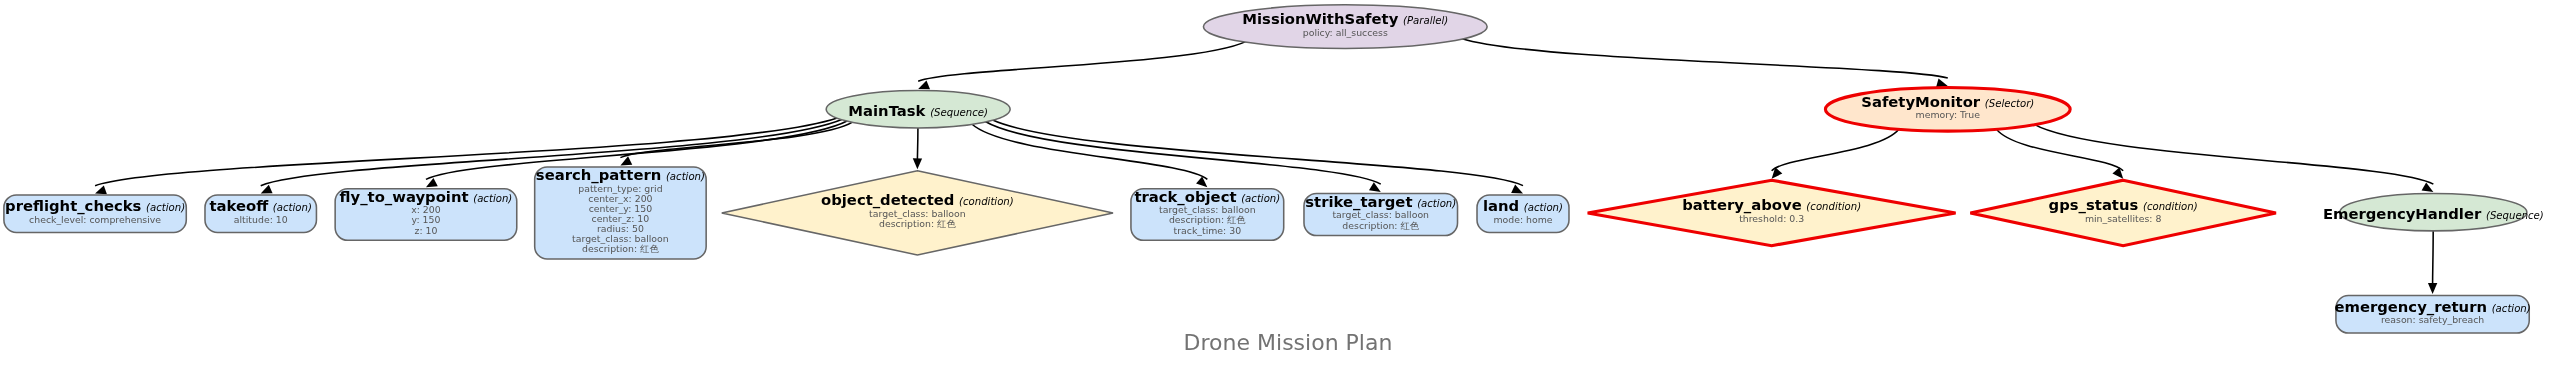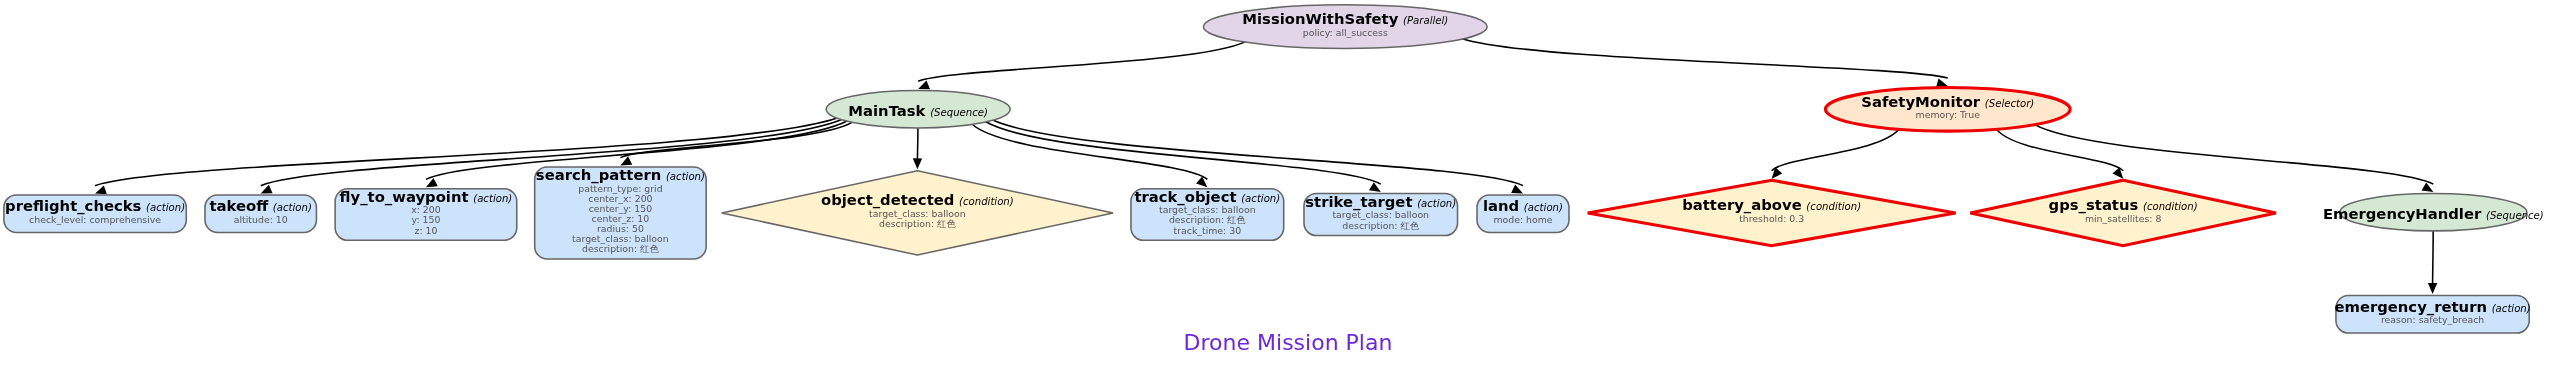--- a/index.html
+++ b/index.html
@@ -5,21 +5,21 @@
   html, body { margin:0; padding:0; background:#ffffff; }
   body { width:2576px; height:369px; position:relative; overflow:hidden;
          font-family:"DejaVu Sans", sans-serif; }
   svg#tree { position:absolute; left:0; top:0; }
   .edge { stroke:#000; stroke-width:2; fill:none; }
   .arrow { fill:#000; }
   .node-title { font-family:"DejaVu Sans", sans-serif; font-weight:bold; font-size:19px; fill:#000; }
   .node-type { font-family:"DejaVu Sans", sans-serif; font-style:italic; font-size:13px; fill:#000; }
   .node-param { font-family:"DejaVu Sans", sans-serif; font-size:12px; fill:#555; }
   .diagram-title { position:absolute; left:0; width:2576px; top:330px; text-align:center;
-                   font-family:"DejaVu Sans", sans-serif; font-size:22px; color:#6d28d9; }
+                   font-family:"DejaVu Sans", sans-serif; font-size:22px; color:#737373; }
 </style>
 </head>
 <body>
 
 <svg id="tree" width="2576" height="369" viewBox="0 0 3305 473" xmlns="http://www.w3.org/2000/svg">
   <g id="edges">
       <path d="M1598.142702800925,53.13193133270829 C1535.1212973807862,83.56596566635415 1220.0142702800924,86.60936909971873 1178,104" class="edge"></path>
       <polygon points="1178,114 1188.6409256135812,103.10180280568242 1193.2303673569754,114.18949979306392" class="arrow"></polygon>
       <path d="M1875.1423917504437,49.04929696835007 C1968.7210329878772,79.52464848417503 2436.6142391750445,82.57218363575754 2499,100" class="edge"></path>
       <polygon points="2499,110 2483.901923802159,112.01198785388728 2487.130576934881,100.4544881697616" class="arrow"></polygon>

